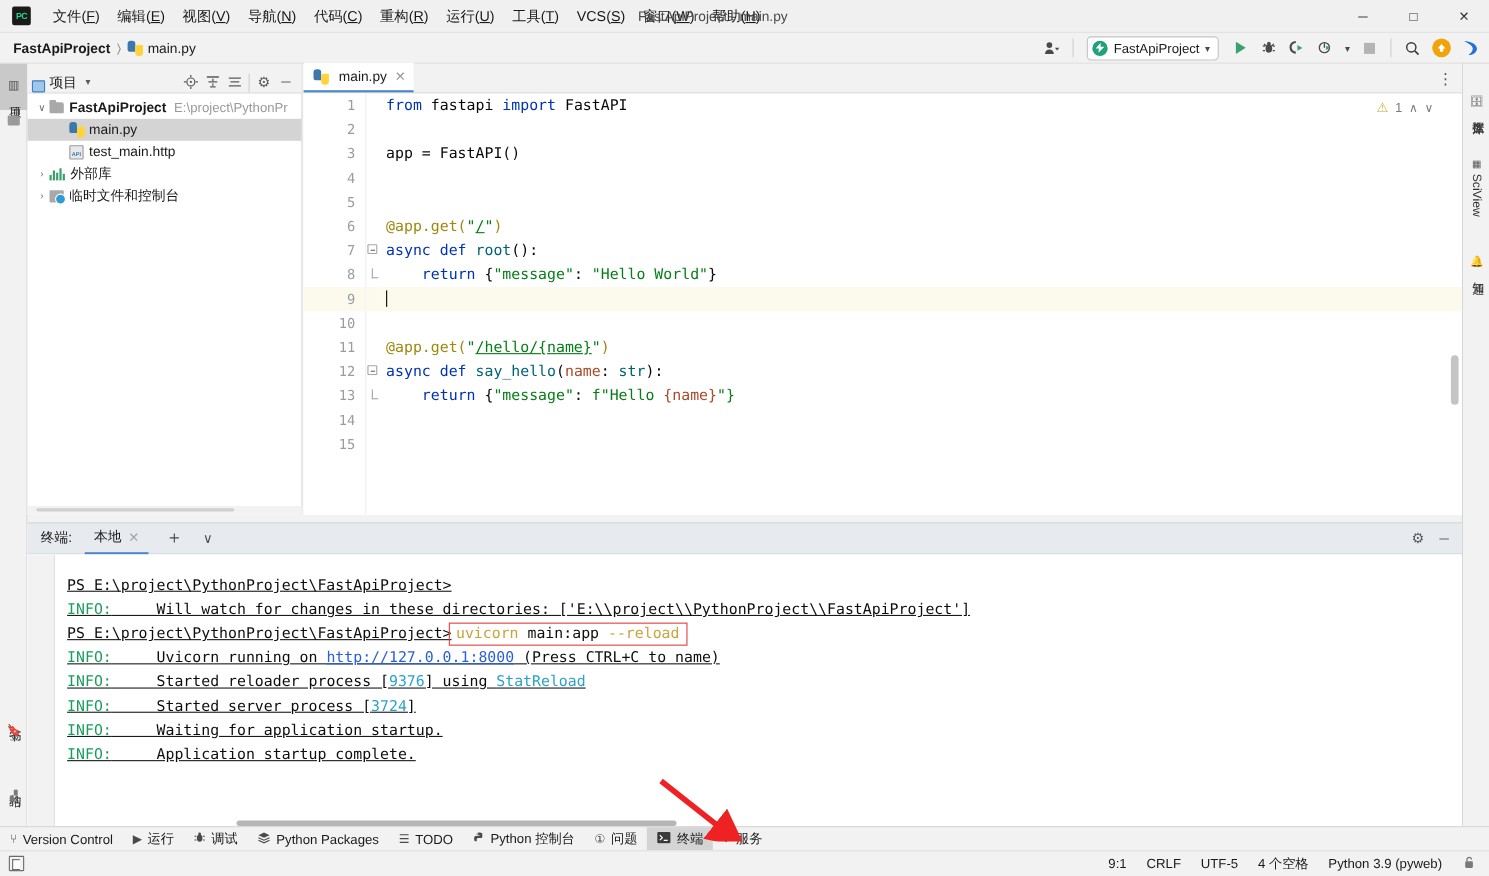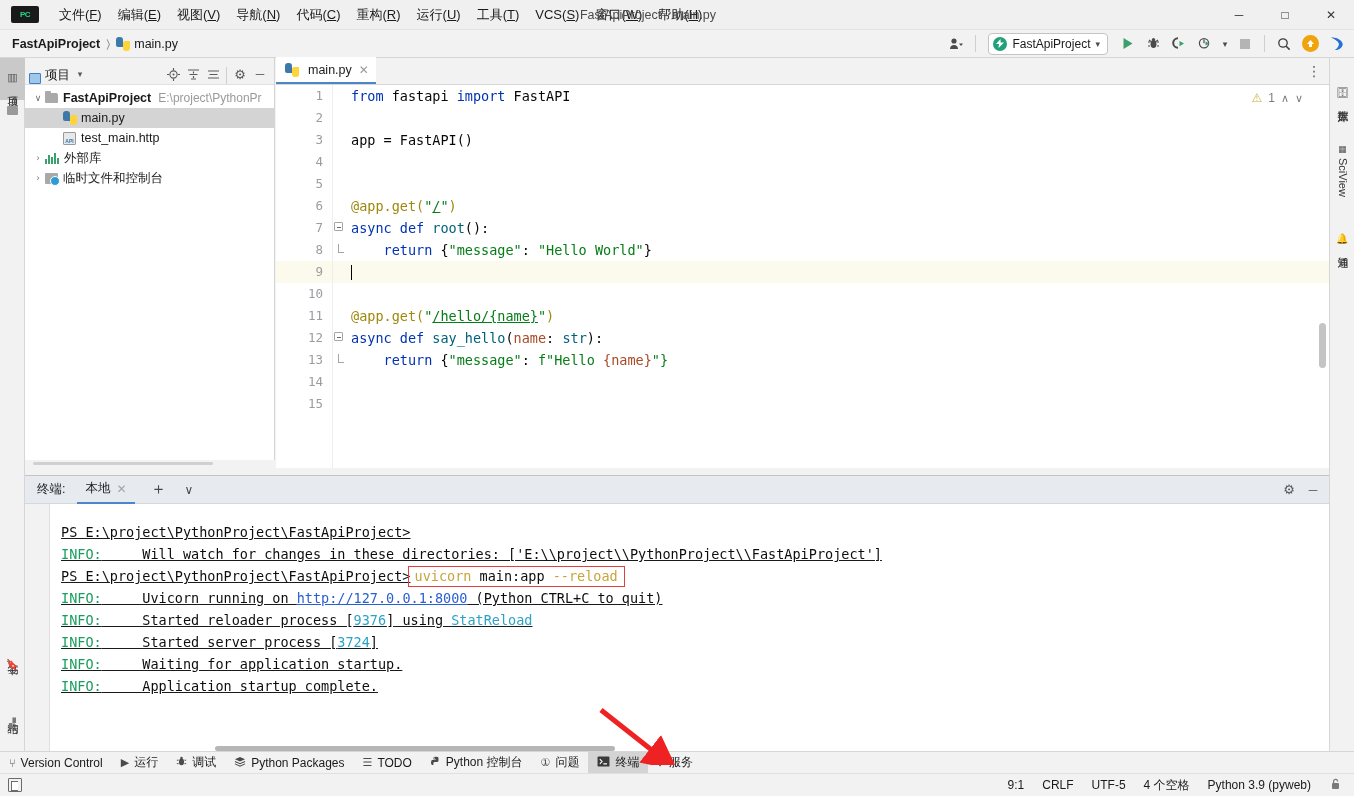--- a/index.html
+++ b/index.html
@@ -14,21 +14,21 @@
   }
   #app { position: relative; width: 1354px; height: 796px; background: #f2f2f2; }
 
   
   .titlebar {
     position: absolute; top: 0; left: 0; width: 1354px; height: 30px;
     background: #f0f0f0; display: flex; align-items: center;
     border-bottom: 1px solid #e3e3e3;
   }
   .pc-logo {
-    width: 28px; height: 17px; margin-left: 11px; margin-right: 12px;
+    width: 17px; height: 17px; margin-left: 11px; margin-right: 12px;
     background: #1a1a1a; border-radius: 2px; position: relative;
     display: flex; align-items: center; justify-content: center;
     color: #21d789; font-size: 8px; font-weight: bold; letter-spacing: -0.5px;
   }
   .menu { display: flex; align-items: center; gap: 0px; }
   .menu-item {
     padding: 4px 8px; font-size: 13px; color: #1a1a1a; white-space: nowrap;
     cursor: default;
   }
   .menu-item u { text-decoration: underline; }
@@ -599,21 +599,21 @@
         <span class="ph-ico" style="font-size:13px;">⚙</span>
         <span class="ph-ico" style="font-size:12px;">─</span>
       </div>
     </div>
     <div class="term-body">
       <div class="term-left-gut"></div>
       <div id="term-lines">
           <div class="tline"><span class="t-white">PS E:\project\PythonProject\FastApiProject&gt;</span></div>
           <div class="tline"><span class="t-info">INFO:</span><span class="t-white">     Will watch for changes in these directories: ['E:\\project\\PythonProject\\FastApiProject']</span></div>
           <div class="tline"><span class="t-white">PS E:\project\PythonProject\FastApiProject&gt;</span><span class="cmd-box"><span class="t-cmd">uvicorn </span><span class="t-white">main:app </span><span class="t-cmd">--reload</span></span></div>
-          <div class="tline"><span class="t-info">INFO:</span><span class="t-white">     Uvicorn running on </span><span class="t-link">http://127.0.0.1:8000</span><span class="t-white"> (Python CTRL+C to quit)</span></div>
+          <div class="tline"><span class="t-info">INFO:</span><span class="t-white">     Uvicorn running on </span><span class="t-link">http://127.0.0.1:8000</span><span class="t-white"> (Press CTRL+C to name)</span></div>
           <div class="tline"><span class="t-info">INFO:</span><span class="t-white">     Started reloader process [</span><span class="t-num">9376</span><span class="t-white">] using </span><span class="t-cyan">StatReload</span></div>
           <div class="tline"><span class="t-info">INFO:</span><span class="t-white">     Started server process [</span><span class="t-num">3724</span><span class="t-white">]</span></div>
           <div class="tline"><span class="t-info">INFO:</span><span class="t-white">     Waiting for application startup.</span></div>
           <div class="tline"><span class="t-info">INFO:</span><span class="t-white">     Application startup complete.</span></div>
         </div>
     </div>
     <div class="term-hscroll"></div>
   </div>
 
   <div class="bottombar" id="bottombar">

